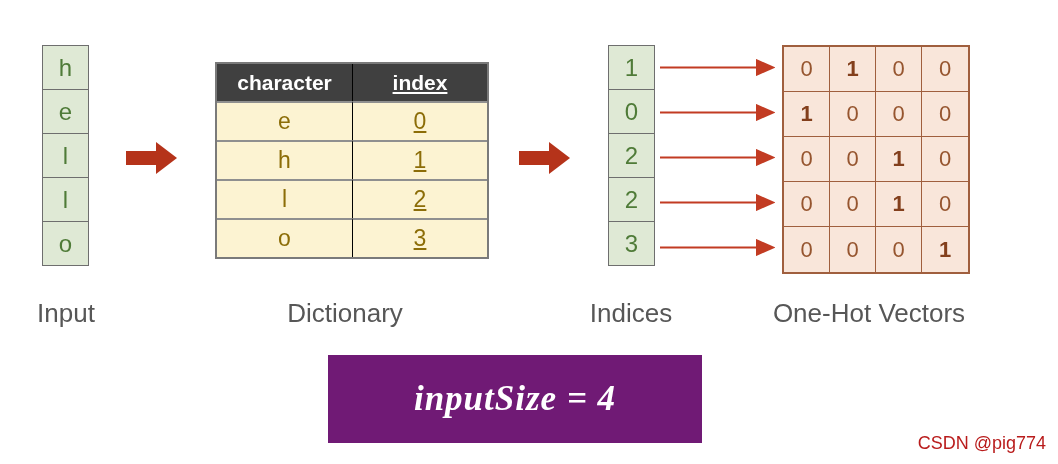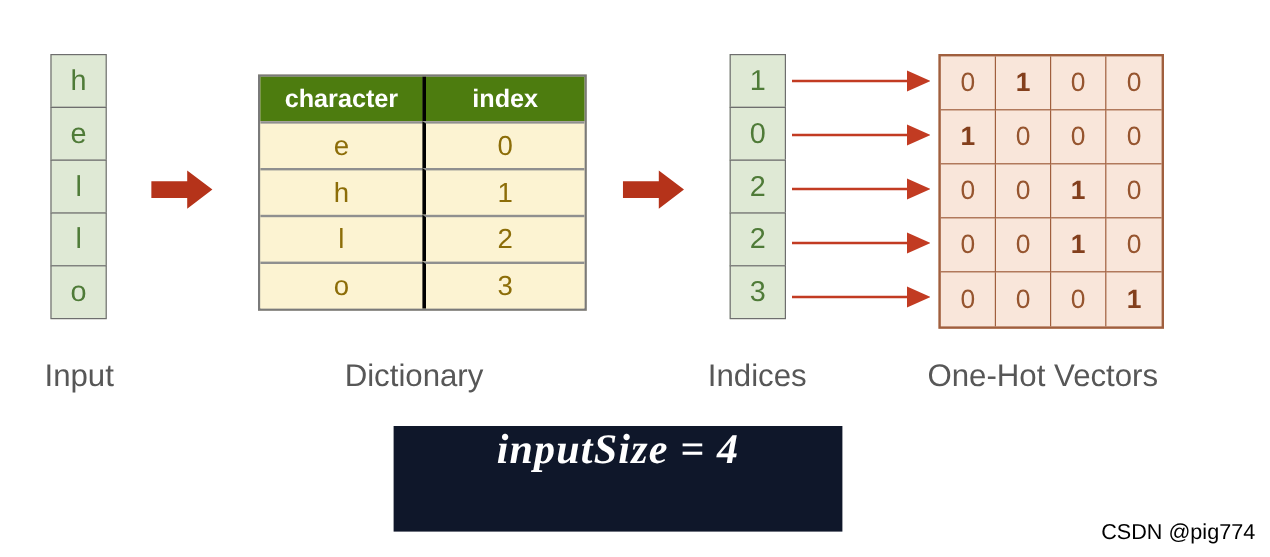--- a/index.html
+++ b/index.html
@@ -21,24 +21,24 @@
   .vcell:first-child { margin-top: 0; }
 
   
   .dict {
     position: absolute; left: 215px; top: 62px;
     display: grid; grid-template-columns: 135px 135px;
     grid-template-rows: 37px 39px 39px 39px 39px;
     border: 2px solid #7a7a7a; background: #fcf3d2;
   }
   .dict-h {
-    background: #4d7c0f; color: #ffffff; font-weight: bold; font-size: 21px;
+    background: #404040; color: #ffffff; font-weight: bold; font-size: 21px;
     display: flex; align-items: center; justify-content: center;
   }
-  .dict-h.c2, .dict-c.c2 { border-left: 3px solid #000000; }
+  .dict-h.c2, .dict-c.c2 { border-left: 1px solid #000000; text-decoration: underline; }
   .dict-c {
     background: #fcf3d2; color: #8c6d08; font-size: 23px;
     border-top: 2px solid #8f8f8f;
     display: flex; align-items: center; justify-content: center;
   }
 
   
   .oh-grid {
     position: absolute; left: 782px; top: 45px;
     display: grid; grid-template-columns: repeat(4, 46px);
@@ -61,33 +61,33 @@
   
   .caption {
     position: absolute; top: 296px; height: 34px;
     font-size: 26px; color: #575757; text-align: right;
     display: flex; align-items: center; justify-content: center;
   }
 
   
   .formula-box {
     position: absolute; left: 328px; top: 355px; width: 374px; height: 88px;
-    background: #0f172a;
-    display: flex; align-items: flex-start; justify-content: center;
+    background: #701a75;
+    display: flex; align-items: center; justify-content: center;
   }
   .formula-text {
     font-family: "Liberation Serif", serif;
     font-style: italic; font-weight: bold;
     color: #ffffff; font-size: 35px; letter-spacing: 1px;
   }
 
   
   .watermark {
     position: absolute; right: 12px; top: 433px;
-    font-size: 18px; color: #000000; margin-left: 22px;
+    font-size: 18px; color: #b91c1c; margin-left: 22px;
   }
 </style>
 </head>
 <body>
 
 <div class="stage">
 
   <div class="vcol" style="left:42px; top:45px;">
     <div class="vcell">h</div>
     <div class="vcell">e</div>

